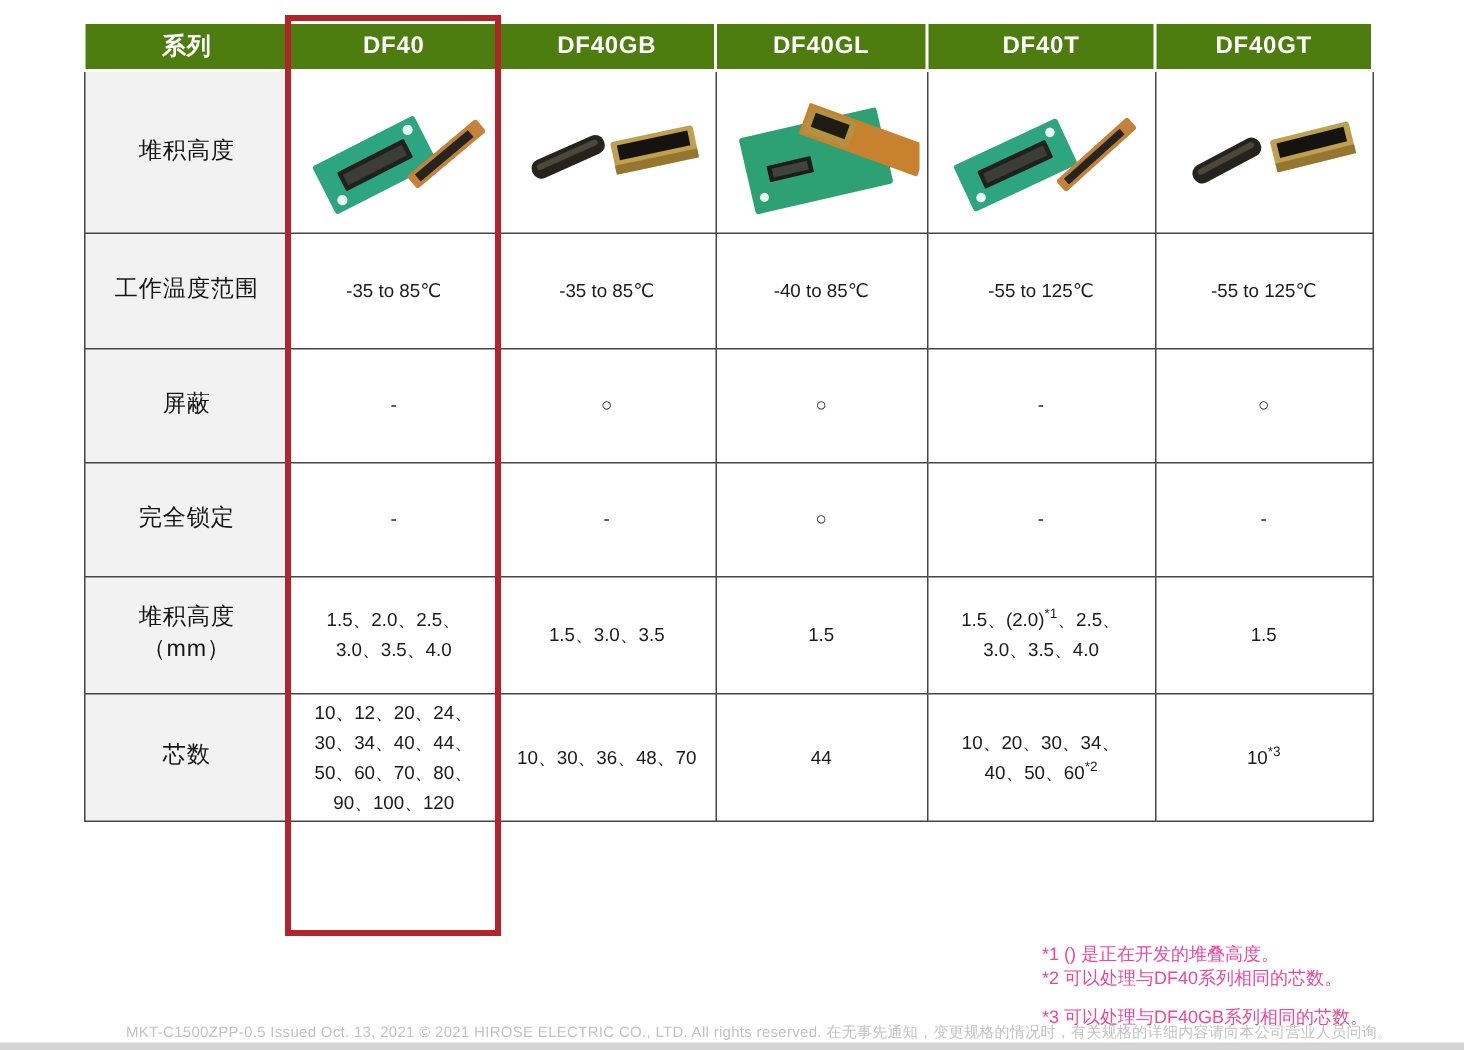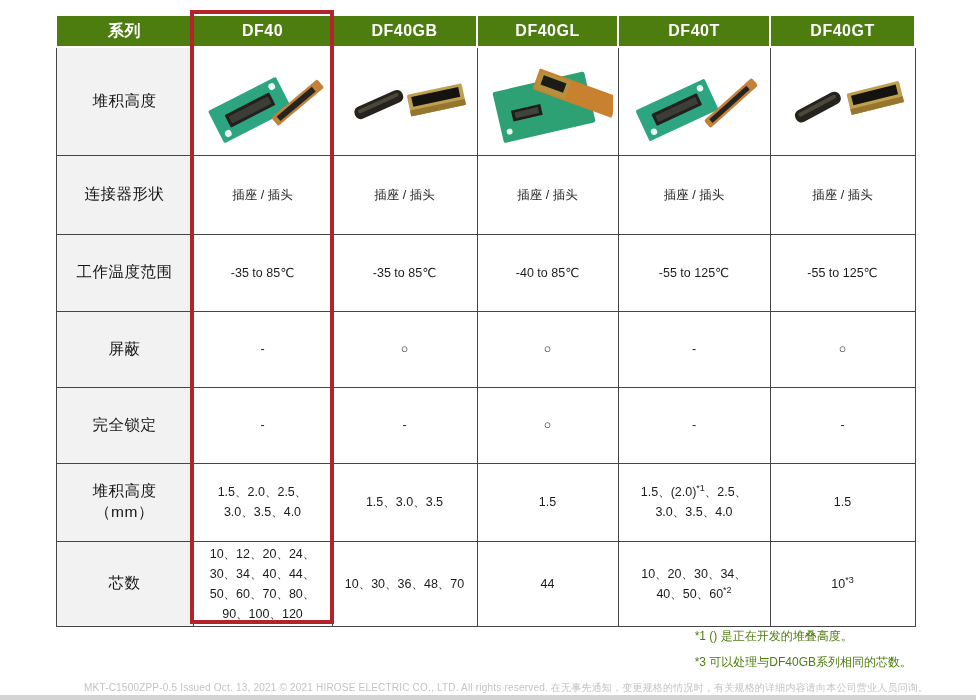--- a/index.html
+++ b/index.html
@@ -34,21 +34,21 @@
   tr.r-shield td{height:76px;}
   tr.r-lock td{height:76px;}
   tr.r-height td{height:78px;}
   tr.r-cores td{height:77px;margin-top:24px;}
   .red-frame{
     position:absolute;left:190px;top:10px;width:144px;height:614px;
     border:4px solid #b22429;box-sizing:border-box;pointer-events:none;
   }
   .footnotes{
     position:absolute;right:64px;top:628px;text-align:left;
-    font-size:12px;color:#4d7c0f;line-height:1.35;
+    font-size:12px;color:#ec4899;line-height:1.35;
   }
   .footnotes .fn-gap{margin-top:10px;}
   .footer-line{
     position:absolute;left:84px;top:681px;
     font-size:10px;color:#c3c3c3;white-space:nowrap;letter-spacing:.2px;
   }
   .bottom-strip{
     position:absolute;left:0;bottom:0;width:976px;height:5px;background:#d4d4d4;
   }
 </style>
@@ -144,28 +144,20 @@
             </g>
             <g transform="rotate(-14 98 46)">
               <rect x="72" y="32" width="54" height="22" rx="2" fill="#bfa04f"></rect>
               <rect x="76" y="35" width="46" height="10" fill="#15130f"></rect>
               <rect x="72" y="48" width="54" height="6" fill="#96762f"></rect>
             </g>
           </svg>
         </td>
       </tr>
 
-      <tr class="r-shape">
-        <td class="lbl">连接器形状</td>
-        <td class="val">插座 / 插头</td>
-        <td class="val">插座 / 插头</td>
-        <td class="val">插座 / 插头</td>
-        <td class="val">插座 / 插头</td>
-        <td class="val">插座 / 插头</td>
-      </tr>
 
       <tr class="r-temp">
         <td class="lbl">工作温度范围</td>
         <td class="val">-35   to 85℃</td>
         <td class="val">-35 to 85℃</td>
         <td class="val">-40 to 85℃</td>
         <td class="val">-55 to 125℃</td>
         <td class="val">-55 to 125℃</td>
       </tr>
 
@@ -212,18 +204,19 @@
         <td class="val">10<sup>*3</sup></td>
       </tr>
     </tbody>
   </table>
 </div>
 
 <div class="red-frame"></div>
 
 <div class="footnotes">
   <div>*1 () 是正在开发的堆叠高度。</div>
+  <div>*2 可以处理与DF40系列相同的芯数。</div>
   <div class="fn-gap">*3 可以处理与DF40GB系列相同的芯数。</div>
 </div>
 
 <div class="footer-line">MKT-C1500ZPP-0.5   Issued  Oct. 13, 2021   © 2021 HIROSE ELECTRIC CO., LTD. All rights reserved.    在无事先通知，变更规格的情况时，有关规格的详细内容请向本公司营业人员问询。</div>
 
 <div class="bottom-strip"></div>
 
 </body></html>

